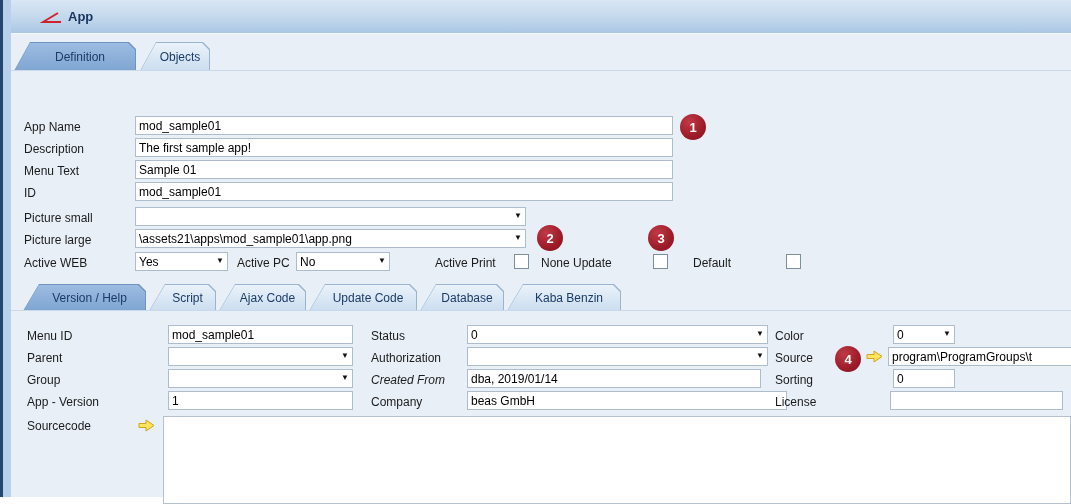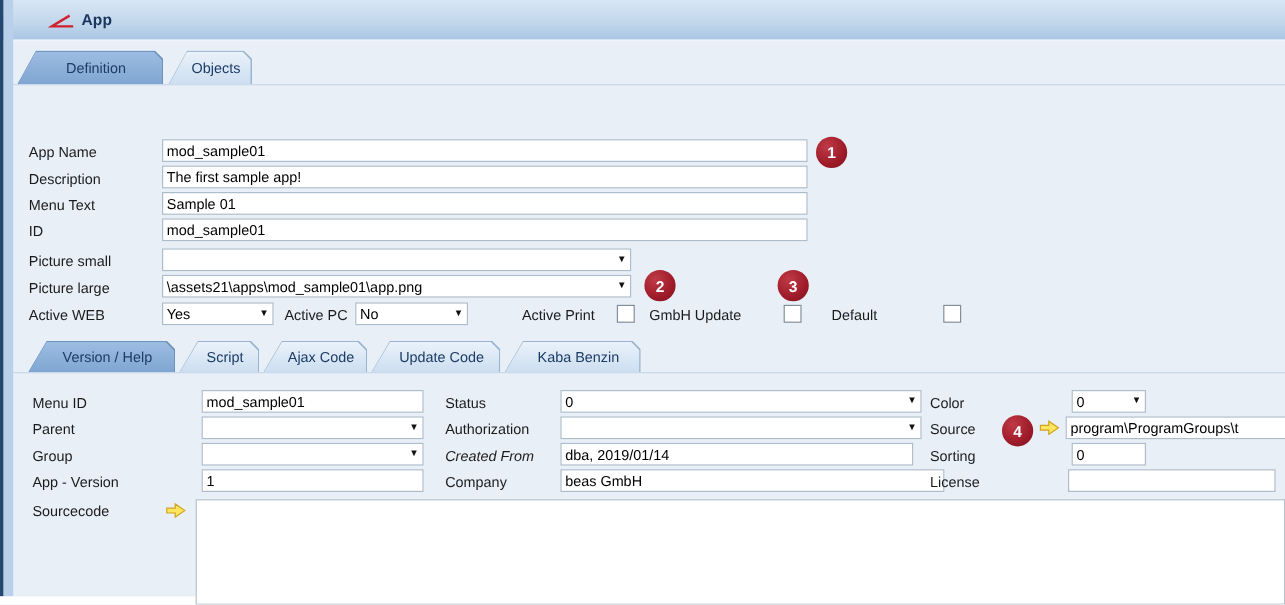--- a/index.html
+++ b/index.html
@@ -101,41 +101,45 @@
     <span>Yes</span>
     <span class="arrow">▼</span>
   </div>
   <div class="label" style="left:237px;top:256px;">Active PC</div>
   <div class="combo" style="left:296px;top:252px;width:94px;">
     <span>No</span>
     <span class="arrow">▼</span>
   </div>
   <div class="label" style="left:435px;top:256px;">Active Print</div>
   <div class="checkbox" style="left:514px;top:254px;"></div>
-  <div class="label" style="left:541px;top:256px;">GmbH Update</div>
+  <div class="label" style="left:541px;top:256px;">None Update</div>
   <div class="checkbox" style="left:653px;top:254px;"></div>
   <div class="label" style="left:693px;top:256px;">Default</div>
   <div class="checkbox" style="left:786px;top:254px;"></div>
 
   <div class="tabrow" style="left:23px;top:284px;height:27px;gap:3px;">
     <div class="tab active" style="width:123px;">
       <div class="tab-bg"></div>
       <div class="tab-label">Version / Help</div>
     </div>
     <div class="tab inactive" style="width:67px;">
       <div class="tab-bg"></div>
       <div class="tab-label">Script</div>
     </div>
     <div class="tab inactive" style="width:87px;">
       <div class="tab-bg"></div>
       <div class="tab-label">Ajax Code</div>
     </div>
     <div class="tab inactive" style="width:108px;">
       <div class="tab-bg"></div>
       <div class="tab-label">Update Code</div>
+    </div>
+    <div class="tab inactive" style="width:84px;">
+      <div class="tab-bg"></div>
+      <div class="tab-label">Database</div>
     </div>
     <div class="tab inactive" style="width:114px;">
       <div class="tab-bg"></div>
       <div class="tab-label">Kaba Benzin</div>
     </div>
   </div>
   <div class="hline" style="left:11px;top:310px;width:1060px;"></div>
 
   <div class="label" style="left:27px;top:329px;">Menu ID</div>
   <div class="input" style="left:168px;top:325px;width:185px;">mod_sample01</div>

